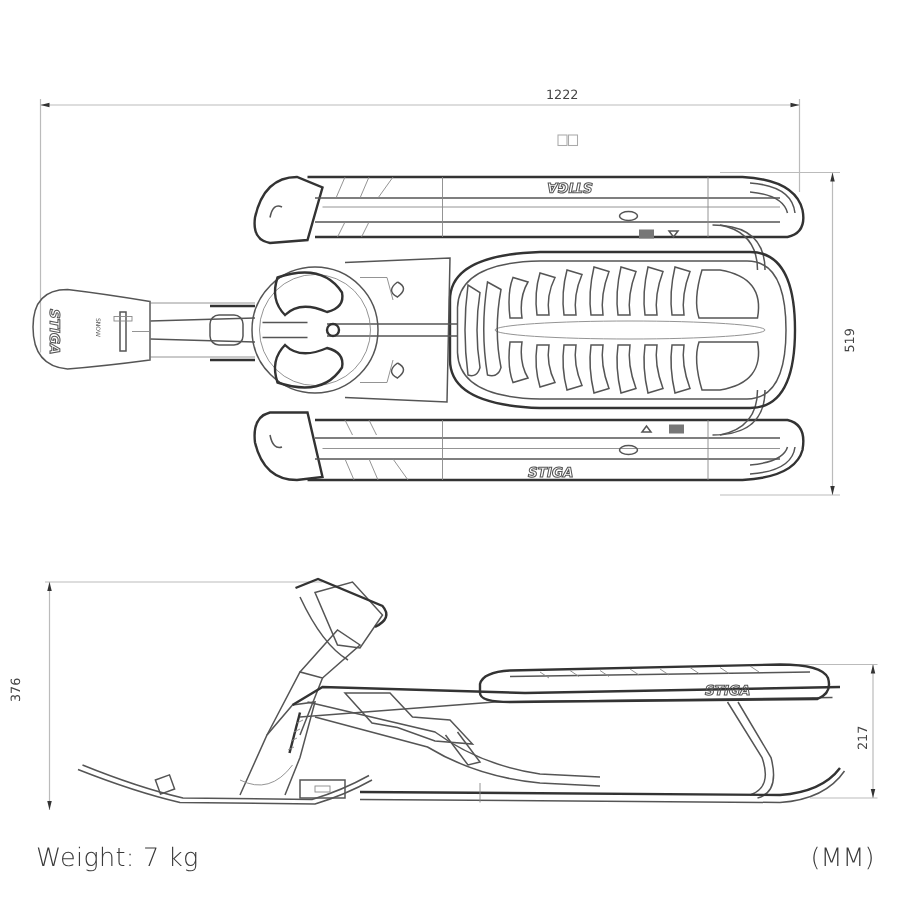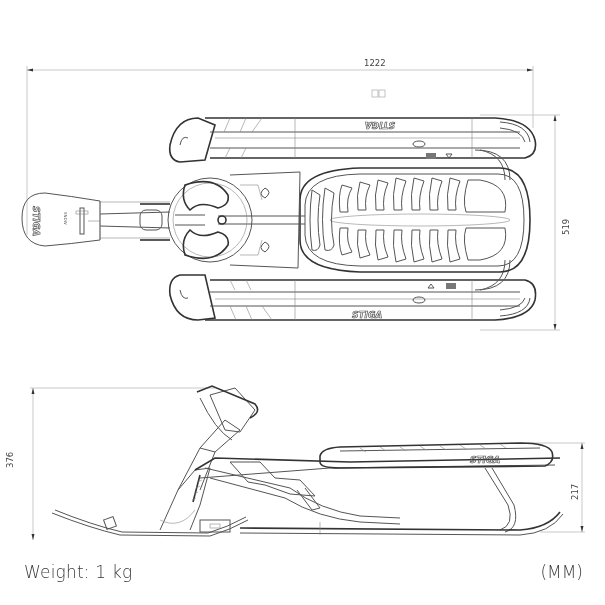--- a/index.html
+++ b/index.html
@@ -201,14 +201,14 @@
     <g>
       <path class="ln" d="M485 468 L508 505 Q515 525 500 530"></path>
       <path class="ln" d="M492 468 L514 505 Q520 528 505 532"></path>
       <path class="lnb" d="M240 528 L520 530 Q548 528 560 512"></path>
       <path class="ln" d="M240 533 L520 535 Q550 533 563 514"></path>
       <line class="lnt" x1="320" y1="522" x2="320" y2="535"></line>
     </g>
   </g>
 </svg>
 
-<div class="footer-weight">Weight: 1 kg</div>
+<div class="footer-weight">Weight: 7 kg</div>
 <div class="footer-unit">(MM)</div>
 
 </body></html>

